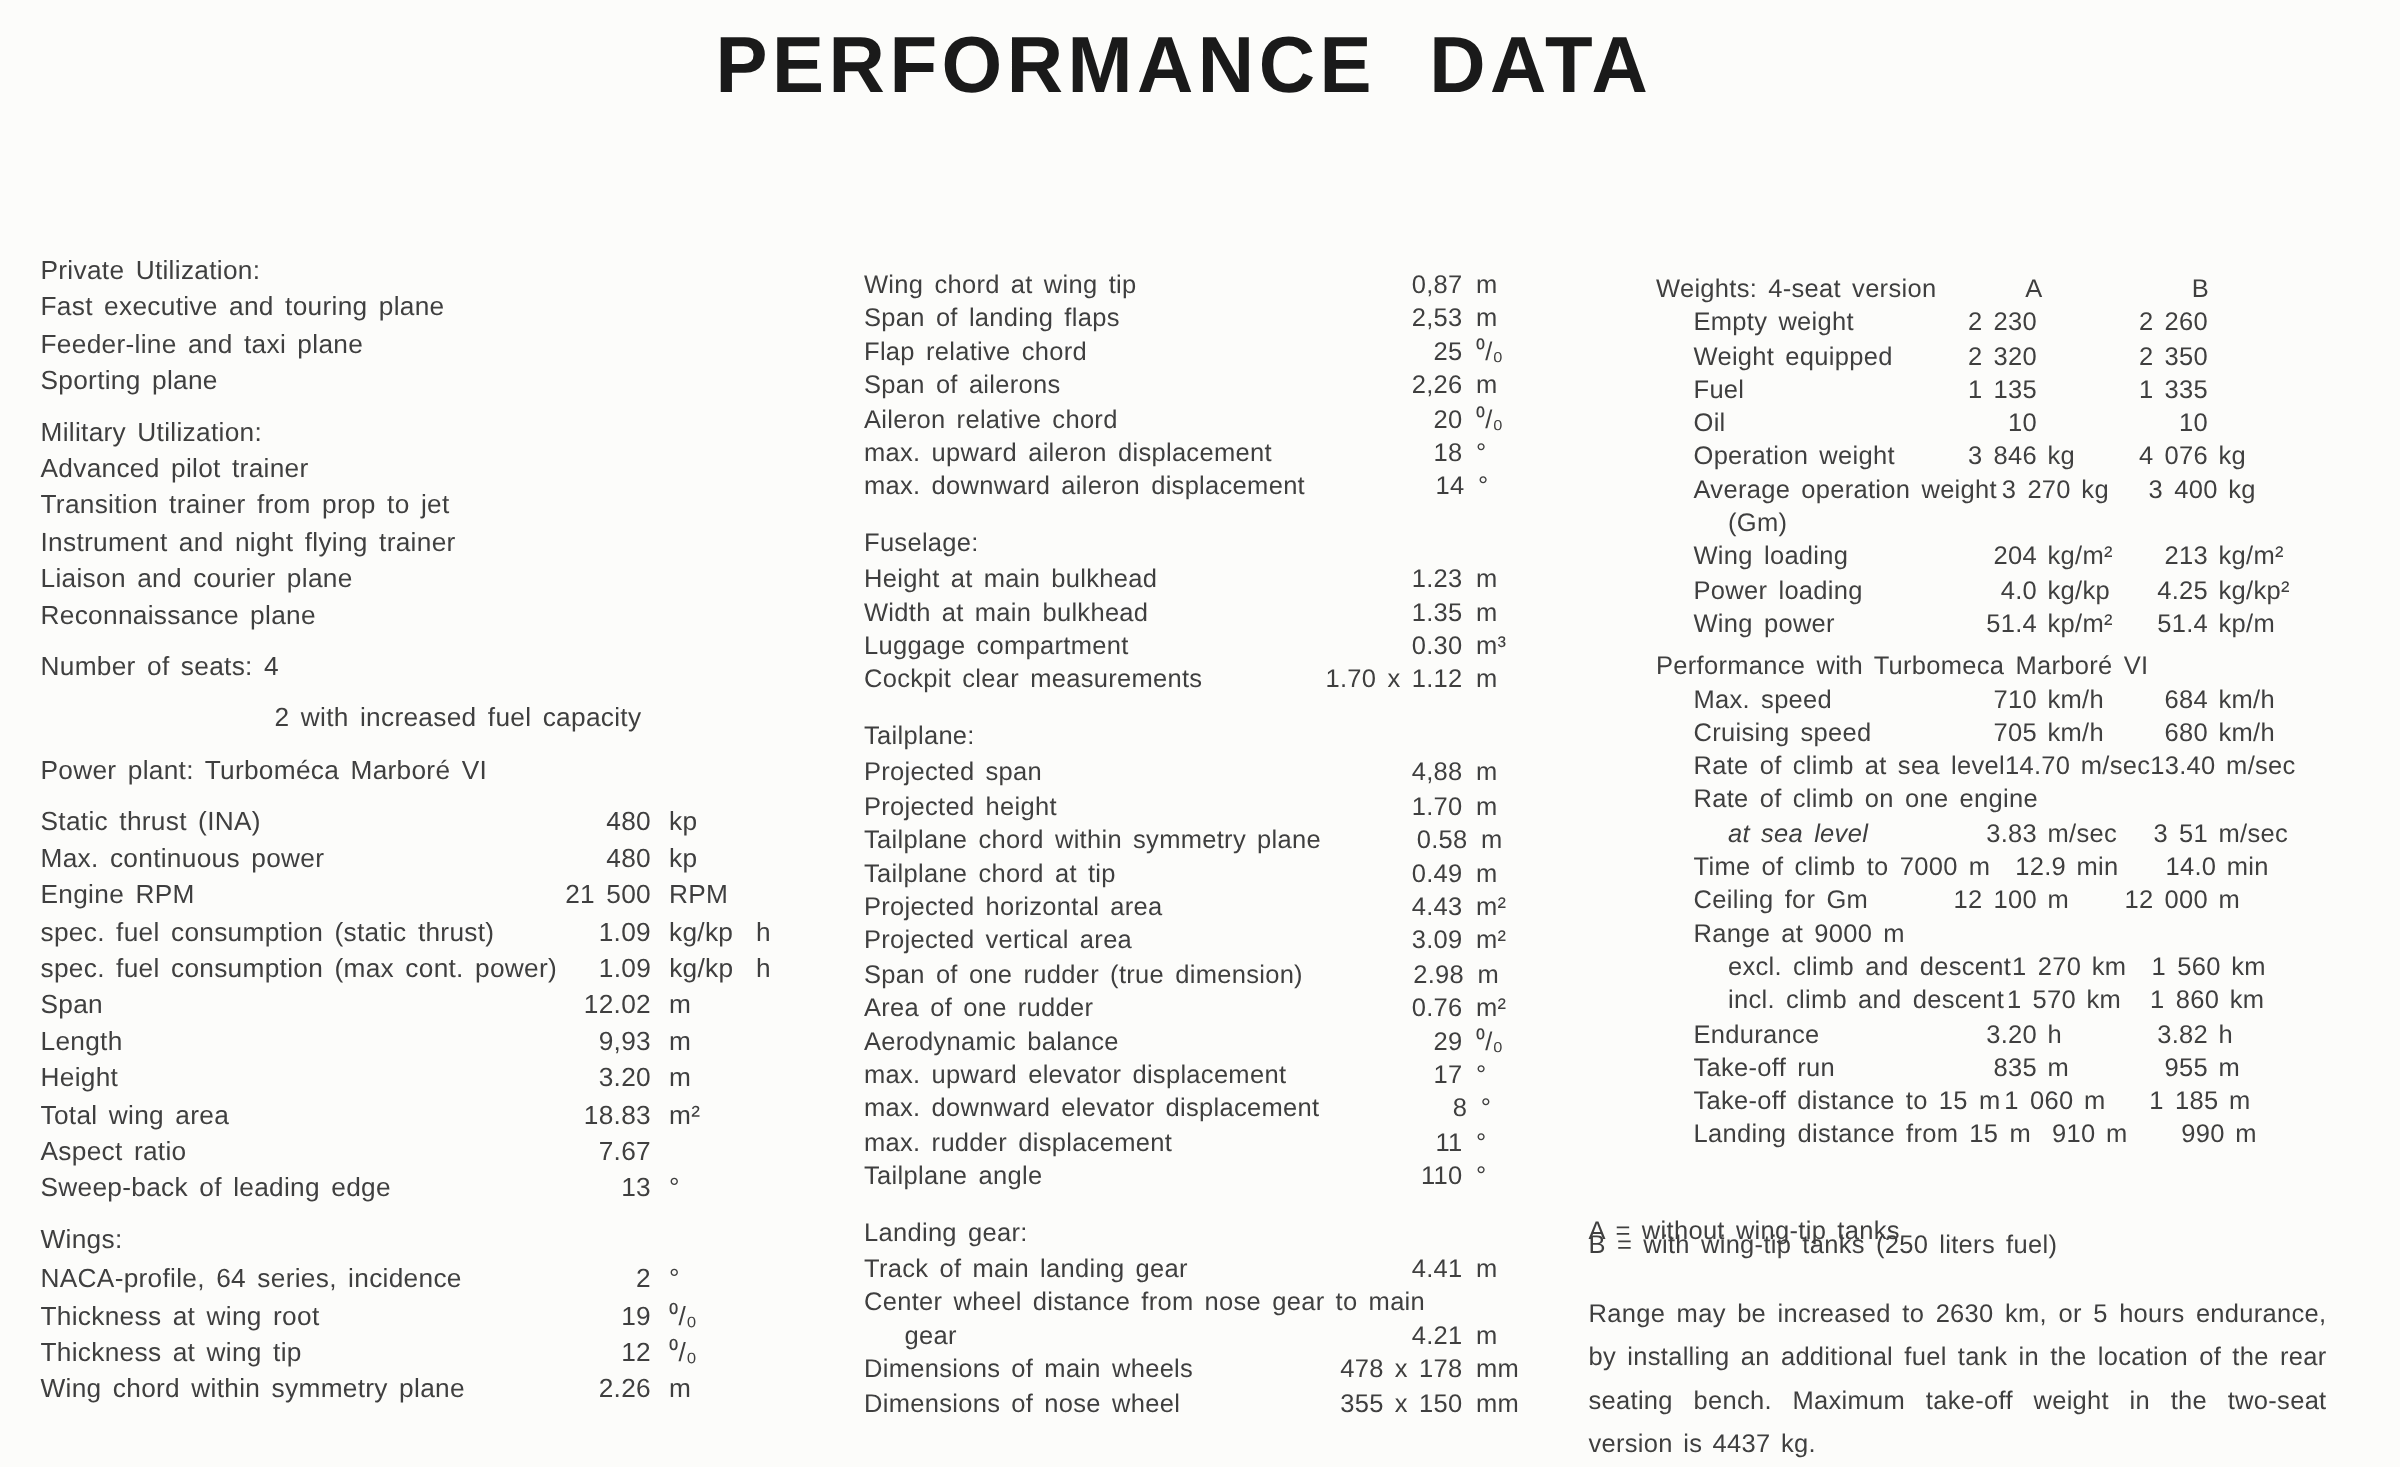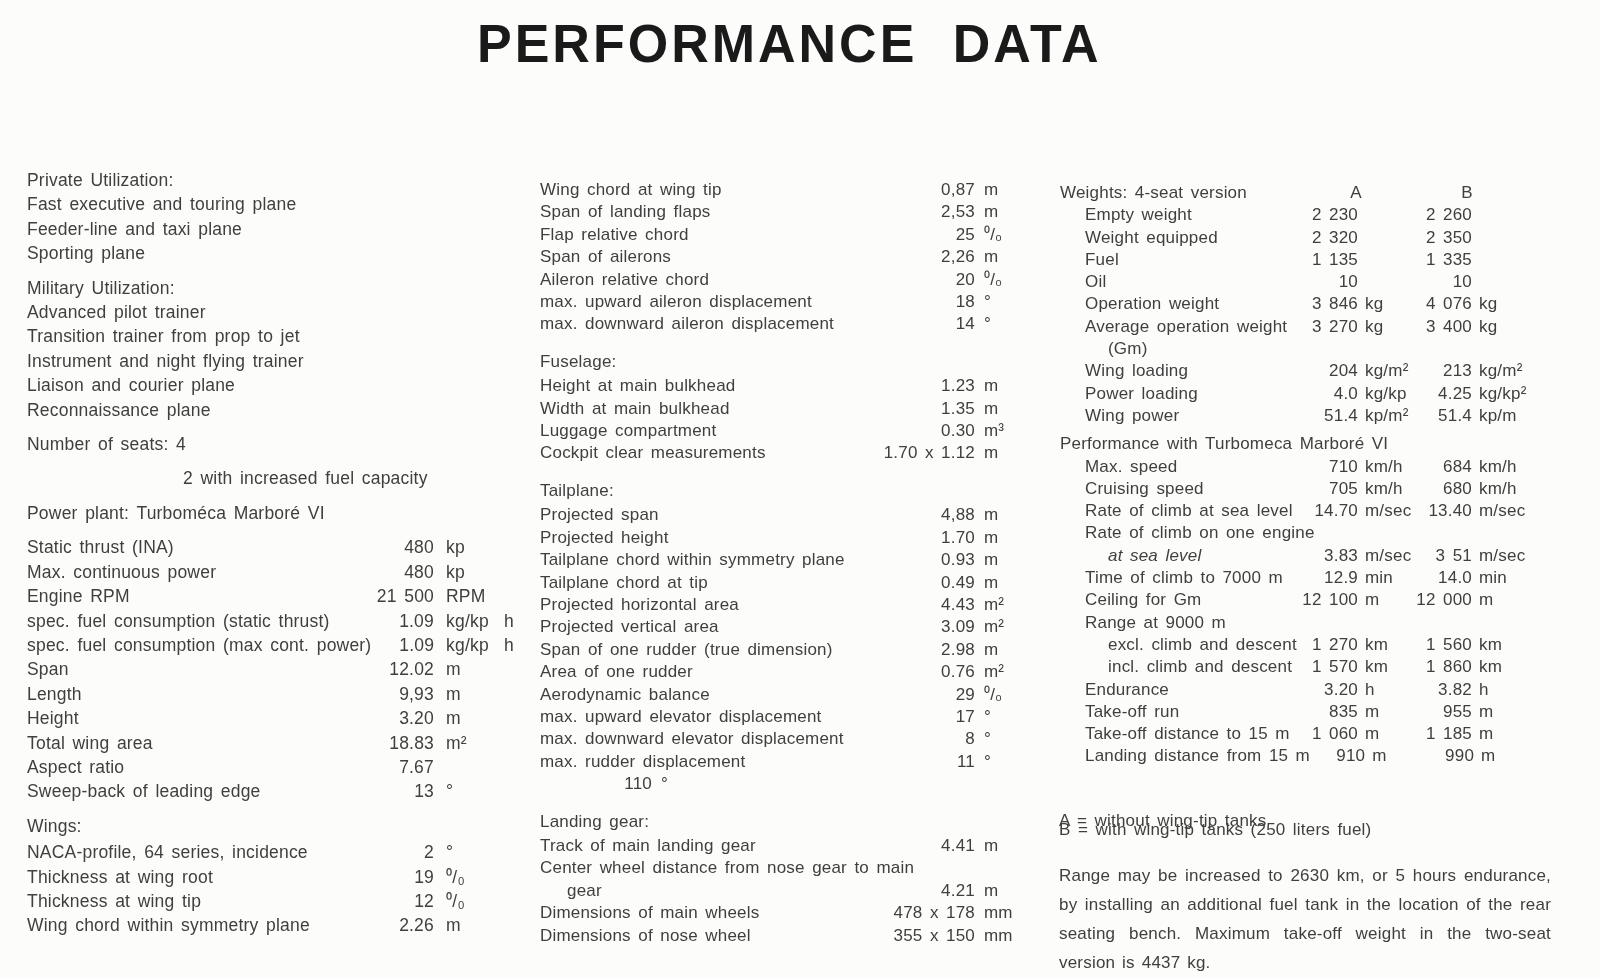--- a/index.html
+++ b/index.html
@@ -15,24 +15,24 @@
     color:var(--title-ink,#1a1a1a);line-height:1;
     transform:scaleY(1.02);
   }
   .col{position:absolute;}
   .col-left {left:27px; top:168px;width:487px;font-size:17.5px;}
   .col-mid  {left:540px;top:179px;width:470px;font-size:17px;}
   .col-right{left:1060px;top:182px;width:462px;font-size:17px;}
 
   .col-left  .line,.col-left  .spec-row{line-height:24.4px;min-height:24.4px;}
   .col-mid   .line,.col-mid   .spec-row{line-height:22.4px;min-height:22.4px;}
-  .col-right .line,.col-right .spec-row{line-height:22.3px;min-height:22.3px;}
+  .col-right .line,.col-right .spec-row{line-height:22.3px;min-height:22.3px;margin-left:44px;}
 
   .block{margin-top:10px;}
-  .col-mid .block{margin-top:15px;}
+  .col-mid .block{margin-top:15px;margin-left:36px;}
   .col-right .block{margin-top:6px;}
   .block:first-child{margin-top:0;}
   .heading{margin-bottom:2px;}
 
   .spec-row{display:flex;}
   .spec-row .l{flex:1;white-space:nowrap;overflow:visible;}
   .spec-row span{display:block;}
   .v,.va,.vb{text-align:right;white-space:pre;}
   .u,.ua,.ub{white-space:pre;box-sizing:border-box;}
 
@@ -236,21 +236,21 @@
           <span class="v">4,88</span>
           <span class="u">m</span>
         </div>
         <div class="spec-row">
           <span class="l">Projected height</span>
           <span class="v">1.70</span>
           <span class="u">m</span>
         </div>
         <div class="spec-row">
           <span class="l">Tailplane chord within symmetry plane</span>
-          <span class="v">0.93</span>
+          <span class="v">0.58</span>
           <span class="u">m</span>
         </div>
         <div class="spec-row">
           <span class="l">Tailplane chord at tip</span>
           <span class="v">0.49</span>
           <span class="u">m</span>
         </div>
         <div class="spec-row">
           <span class="l">Projected horizontal area</span>
           <span class="v">4.43</span>
@@ -285,20 +285,21 @@
           <span class="l">max. downward elevator displacement</span>
           <span class="v">8</span>
           <span class="u">°</span>
         </div>
         <div class="spec-row">
           <span class="l">max. rudder displacement</span>
           <span class="v">11</span>
           <span class="u">°</span>
         </div>
         <div class="spec-row">
+          <span class="l">Tailplane angle</span>
           <span class="v">110</span>
           <span class="u">°</span>
         </div>
       </div>
       <div class="block">
         <div class="line heading">Landing gear:</div>
         <div class="spec-row">
           <span class="l">Track of main landing gear</span>
           <span class="v">4.41</span>
           <span class="u">m</span>

